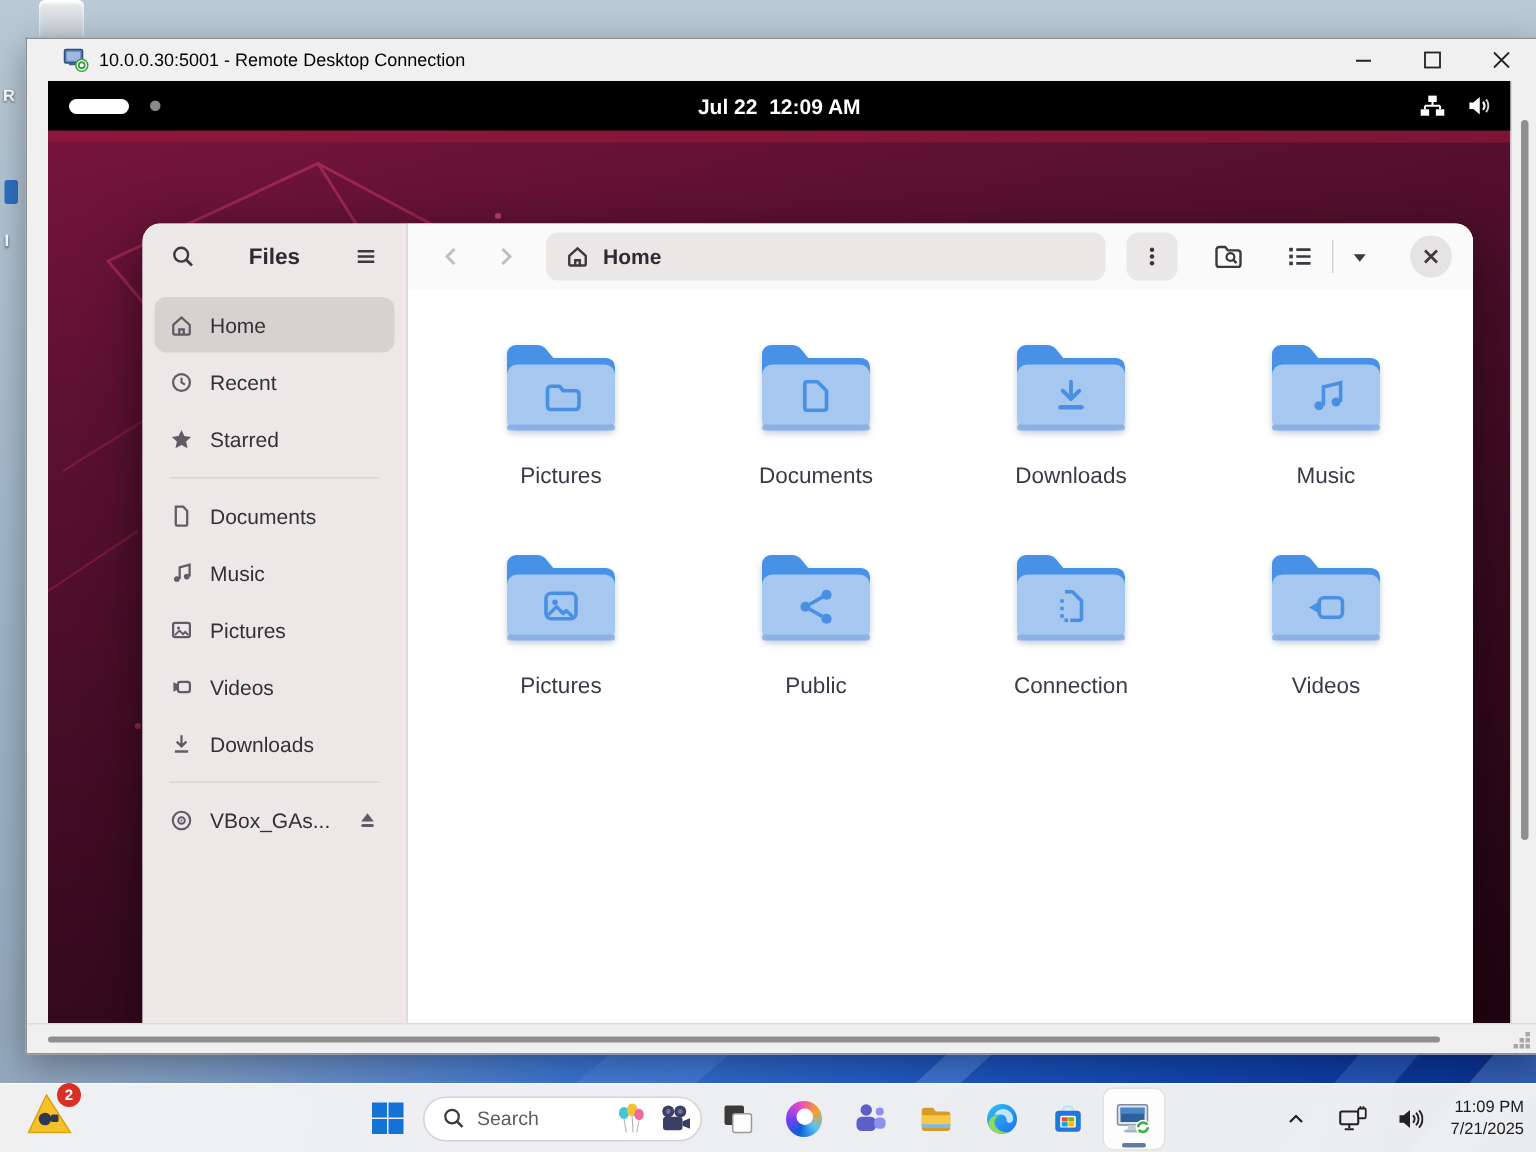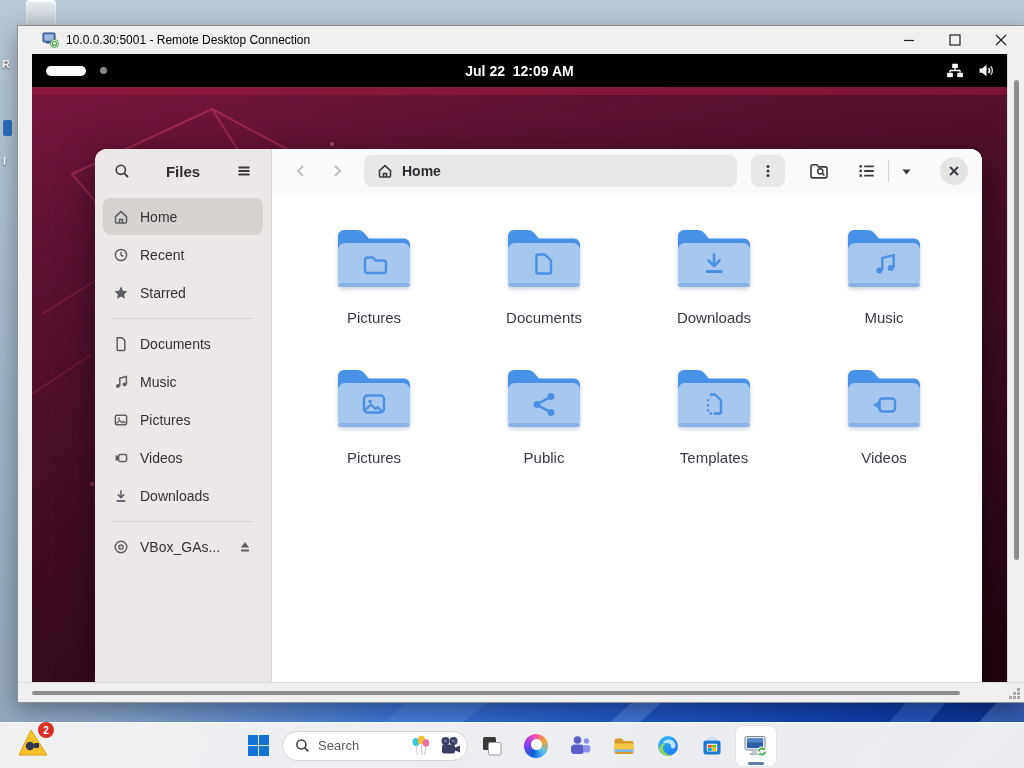--- a/index.html
+++ b/index.html
@@ -439,21 +439,21 @@
               <div class="folder-cell">
                 <svg width="84" height="68" viewBox="0 0 84 68">
                   <path d="M6 26 V13 a6 6 0 0 1 6 -6 h14 a8 8 0 0 1 6.2 3 l4.6 5.6 H72 a6 6 0 0 1 6 6 v4.4 Z" fill="#4791e6"></path>
                   <rect x="6" y="20" width="72" height="44" rx="7" fill="#a6c8f0"></rect>
                   <rect x="6" y="60" width="72" height="4" rx="2" fill="#82abe4" opacity="0.8"></rect>
                   <g stroke="#4a90e2" stroke-width="2.4" fill="none" stroke-linejoin="round">
                     <path d="M38 31.5 h5 l6 6 v11.5 q0 1.5 -1.5 1.5 h-6"></path>
                     <path d="M40 50.5 h-2.5 q-1.5 0 -1.5 -1.5 v-14" stroke-dasharray="2.4 2.6"></path>
                   </g>
                 </svg>
-                <span class="folder-label">Templates</span>
+                <span class="folder-label">Connection</span>
               </div>
 
               <div class="folder-cell">
                 <svg width="84" height="68" viewBox="0 0 84 68">
                   <path d="M6 26 V13 a6 6 0 0 1 6 -6 h14 a8 8 0 0 1 6.2 3 l4.6 5.6 H72 a6 6 0 0 1 6 6 v4.4 Z" fill="#4791e6"></path>
                   <rect x="6" y="20" width="72" height="44" rx="7" fill="#a6c8f0"></rect>
                   <rect x="6" y="60" width="72" height="4" rx="2" fill="#82abe4" opacity="0.8"></rect>
                   <g>
                     <path d="M37.5 38 v8 L30.8 42 Z" fill="#4a90e2"></path>
                     <rect x="37.5" y="35.5" width="15.5" height="13" rx="3" fill="none" stroke="#4a90e2" stroke-width="2.4"></rect>
@@ -593,13 +593,38 @@
         <path d="M9.5 16 h5 l1 3.2 h-7 Z" fill="#c4ccd6"></path>
         <rect x="6.5" y="19.2" width="11" height="1.8" rx=".9" fill="#aab4bf"></rect>
         <circle cx="19" cy="17.5" r="5" fill="#fff"></circle>
         <path d="M15.8 17.5 a3.2 3.2 0 0 1 5.4 -2.2 M22.2 17.5 a3.2 3.2 0 0 1 -5.4 2.2" fill="none" stroke="#3fae49" stroke-width="1.7"></path>
         <path d="M21.6 13.6 l.9 2.2 -2.3 .1 Z M16.4 21.4 l-.9 -2.2 2.3 -.1 Z" fill="#3fae49"></path>
       </svg>
       <div class="tb-underline"></div>
     </div>
   </div>
 
+  <div class="tb-tray">
+    <div class="tb-slot" style="width:30px;height:36px">
+      <svg width="14" height="14" viewBox="0 0 14 14">
+        <path d="M3 9 L7 5 l4 4" fill="none" stroke="#222" stroke-width="1.5"></path>
+      </svg>
+    </div>
+    <div class="tb-slot" style="width:30px;height:36px">
+      <svg width="20" height="18" viewBox="0 0 20 18">
+        <rect x="1.5" y="4" width="12" height="8.5" rx="1" fill="none" stroke="#222" stroke-width="1.4"></rect>
+        <path d="M7.5 12.5 v2.5 M4.5 15.8 h6" stroke="#222" stroke-width="1.4" fill="none"></path>
+        <rect x="13.5" y="2" width="5" height="6.5" rx=".8" fill="#f3f3f3" stroke="#222" stroke-width="1.2"></rect>
+        <path d="M15 2 V.5 M17 2 V.5" stroke="#222" stroke-width="1.2"></path>
+      </svg>
+    </div>
+    <div class="tb-slot" style="width:30px;height:36px">
+      <svg width="18" height="16" viewBox="0 0 18 16">
+        <path d="M2 5.5 v5 h2.8 L9 14 V2 L4.8 5.5 Z" fill="#222"></path>
+        <path d="M11 5.5 a3.5 3.5 0 0 1 0 5 M13 3.8 a6 6 0 0 1 0 8.4 M15 2.2 a8.5 8.5 0 0 1 0 11.6" fill="none" stroke="#222" stroke-width="1.3"></path>
+      </svg>
+    </div>
+    <div class="tray-clock">
+      <div>11:09 PM</div>
+      <div>7/21/2025</div>
+    </div>
+  </div>
 </div>
 
 </body></html>

